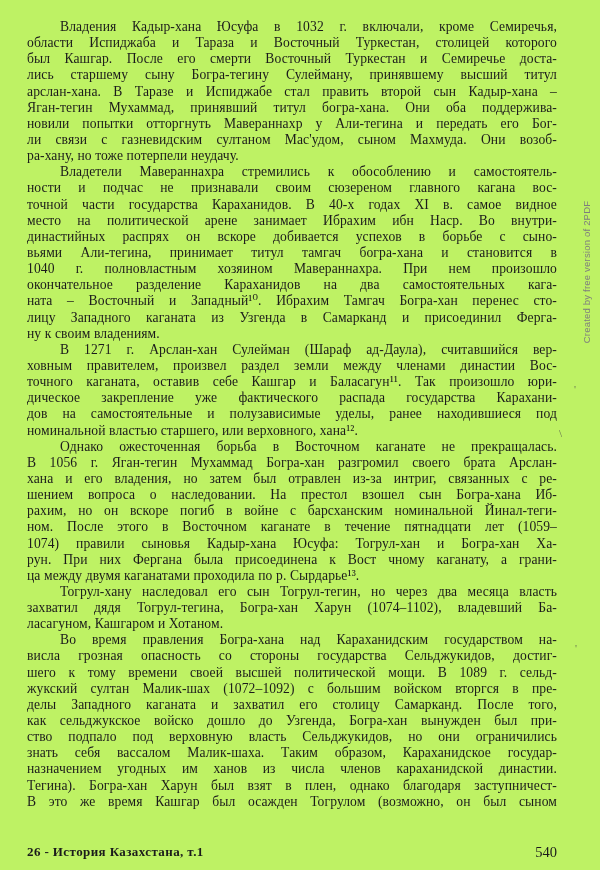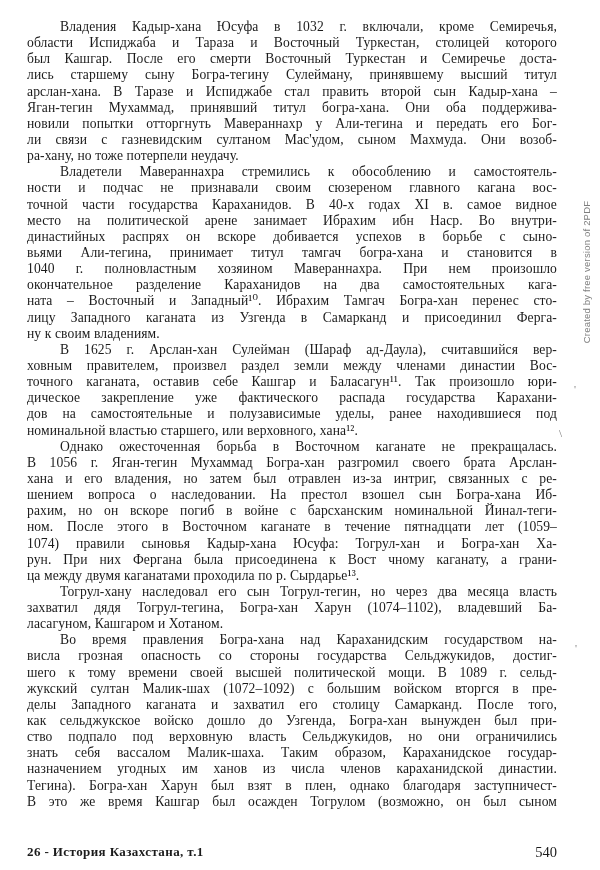--- a/index.html
+++ b/index.html
@@ -74,21 +74,21 @@
     position: absolute;
     font-size: 11px;
     color: #4a4a4a;
     opacity: 0.75;
     line-height: 1;
   }
 </style>
 </head>
 <body>
 
-<div class="page" style="background: #ffffff; color: rgb(27, 27, 27);">
+<div class="page" style="background: #bef264; color: rgb(27, 27, 27);">
 
   <main class="text-block">
 
   <div class="paragraph">
         <div class="line first">Владения Кадыр-хана Юсуфа в 1032 г. включали, кроме Семиречья,</div>
         <div class="line">области Испиджаба и Тараза и Восточный Туркестан, столицей которого</div>
         <div class="line">был Кашгар. После его смерти Восточный Туркестан и Семиречье доста-</div>
         <div class="line">лись старшему сыну Богра-тегину Сулейману, принявшему высший титул</div>
         <div class="line">арслан-хана. В Таразе и Испиджабе стал править второй сын Кадыр-хана –</div>
         <div class="line">Яган-тегин Мухаммад, принявший титул богра-хана. Они оба поддержива-</div>
@@ -103,21 +103,21 @@
         <div class="line">место на политической арене занимает Ибрахим ибн Наср. Во внутри-</div>
         <div class="line">династийных распрях он вскоре добивается успехов в борьбе с сыно-</div>
         <div class="line">вьями Али-тегина, принимает титул тамгач богра-хана и становится в</div>
         <div class="line">1040 г. полновластным хозяином Мавераннахра. При нем произошло</div>
         <div class="line">окончательное разделение Караханидов на два самостоятельных кага-</div>
         <div class="line">ната – Восточный и Западный¹⁰. Ибрахим Тамгач Богра-хан перенес сто-</div>
         <div class="line">лицу Западного каганата из Узгенда в Самарканд и присоединил Ферга-</div>
         <div class="line last">ну к своим владениям.</div>
       </div>
       <div class="paragraph">
-        <div class="line first">В 1625 г. Арслан-хан Сулейман (Шараф ад-Даула), считавшийся вер-</div>
+        <div class="line first">В 1271 г. Арслан-хан Сулейман (Шараф ад-Даула), считавшийся вер-</div>
         <div class="line">ховным правителем, произвел раздел земли между членами династии Вос-</div>
         <div class="line">точного каганата, оставив себе Кашгар и Баласагун¹¹. Так произошло юри-</div>
         <div class="line">дическое закрепление уже фактического распада государства Карахани-</div>
         <div class="line">дов на самостоятельные и полузависимые уделы, ранее находившиеся под</div>
         <div class="line last">номинальной властью старшего, или верховного, хана¹².</div>
       </div>
       <div class="paragraph">
         <div class="line first">Однако ожесточенная борьба в Восточном каганате не прекращалась.</div>
         <div class="line">В 1056 г. Яган-тегин Мухаммад Богра-хан разгромил своего брата Арслан-</div>
         <div class="line">хана и его владения, но затем был отравлен из-за интриг, связанных с ре-</div>

